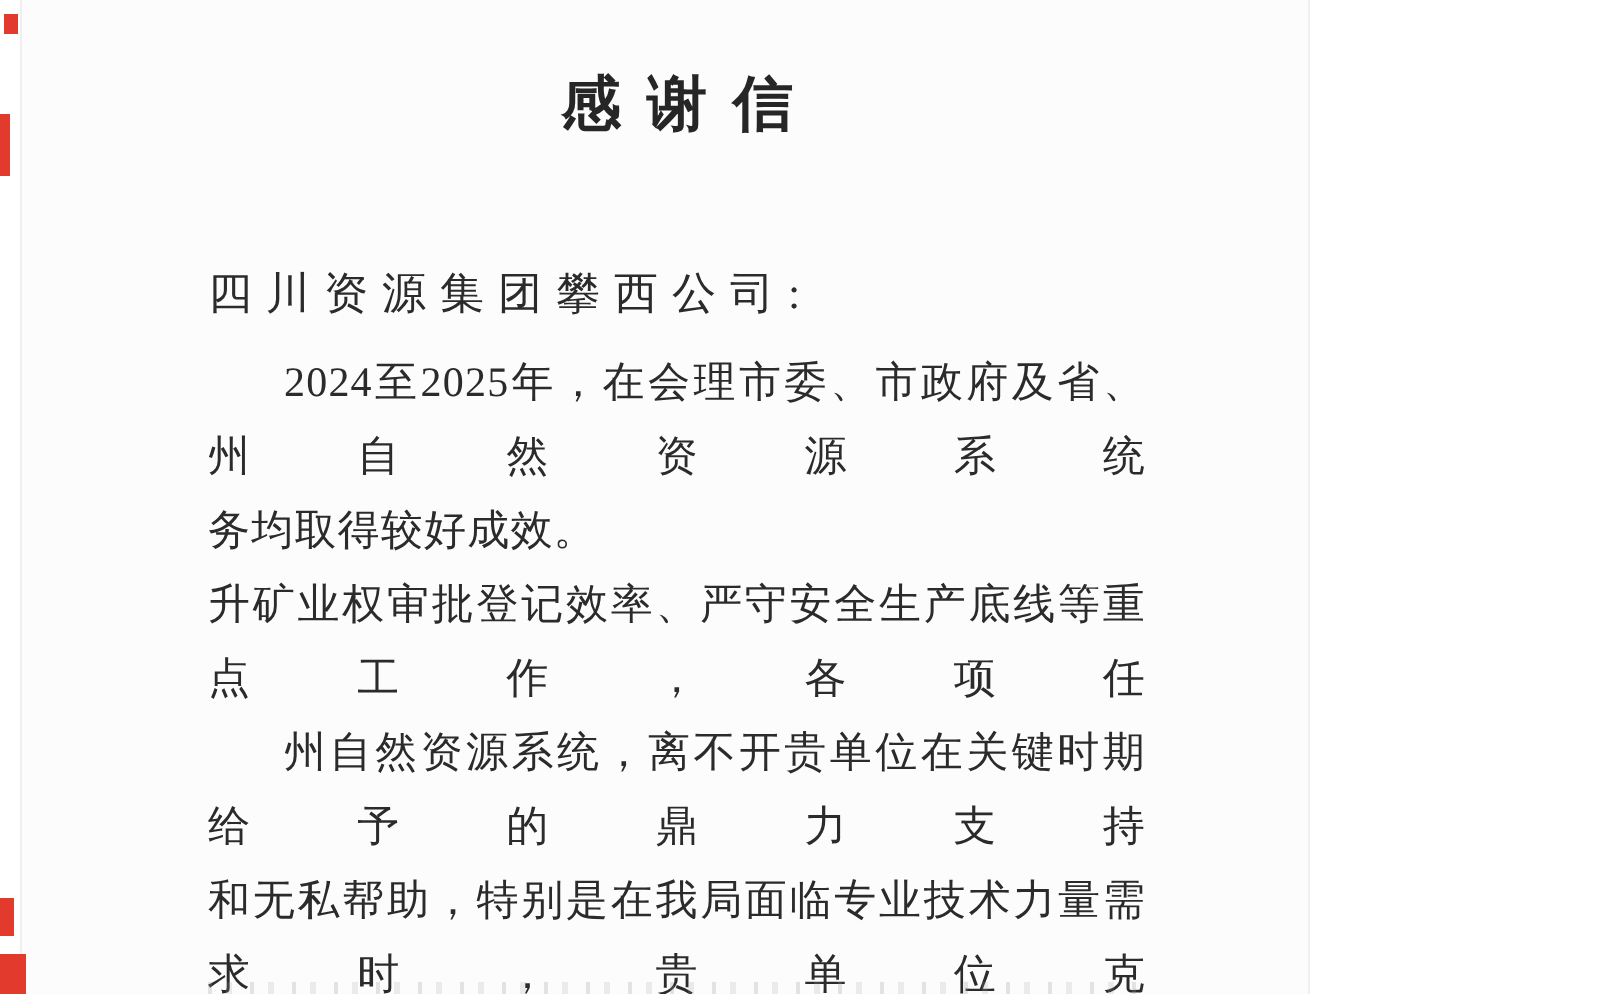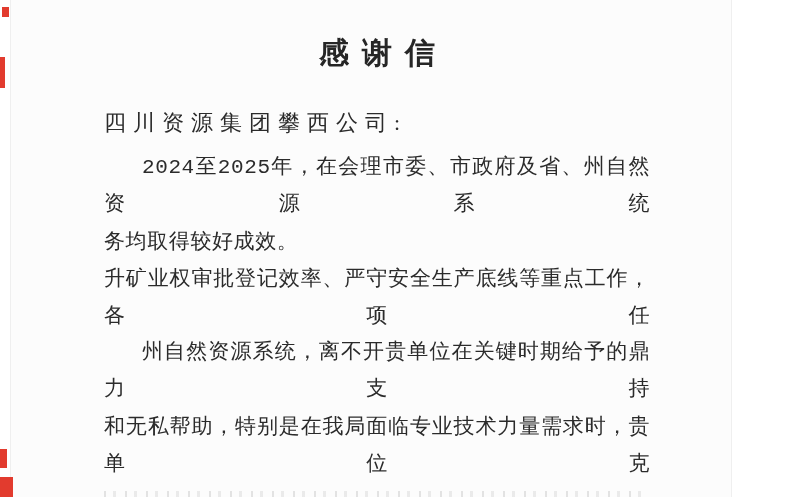--- a/index.html
+++ b/index.html
@@ -5,63 +5,63 @@
   html, body { margin: 0; padding: 0; }
   body {
     width: 800px; height: 497px;
     background: #ffffff;
     overflow: hidden;
     position: relative;
     font-family: "Liberation Serif", "DejaVu Serif", serif;
   }
   .page {
     position: absolute;
-    left: 10px; top: 0; width: 722px; height: 497px;
+    left: 10px; top: 0; width: 645px; height: 497px;
     background: #fcfcfc;
     border-left: 1px solid #efefef;
     border-right: 1px solid #efefef;
     box-sizing: border-box;
   }
   .content {
     position: absolute;
     left: 93px; right: 81px; top: 0; bottom: 0;
   }
   .letter-title {
     margin: 36px 0 0 0;
     font-size: 30px;
     font-weight: bold;
     line-height: 34px;
     letter-spacing: 13px;
     padding-left: 13px; 
     text-align: center;
     color: #262626;
   }
   .salutation {
-    margin-top: 34px;
+    margin-top: 58px;
     font-size: 22px;
     letter-spacing: 7px;
     line-height: 37px;
     color: #2b2b2b;
     white-space: nowrap;
   }
   .para { margin: 0; }
   .para-1 { margin-top: 8px; }
   .line {
     font-size: 21px;
     letter-spacing: 0.6px;
     line-height: 37px;
     color: #2b2b2b;
     text-align: justify;
     text-align-last: justify;
   }
   .line.para-last {
     text-align: left;
     text-align-last: left;
   }
-  .line.indent { text-indent: 38px; font-family: Liberation Mono, monospace; }
+  .line.indent { text-indent: 38px; }
   
   .cropped-line-strip {
     position: absolute;
     left: 93px; right: 81px; bottom: 0; height: 6px;
     background:
       repeating-linear-gradient(90deg,
         rgba(150,150,150,0.45) 0 2px, transparent 2px 9px,
         rgba(160,160,160,0.35) 9px 12px, transparent 12px 21px);
     opacity: 0.55;
   }

